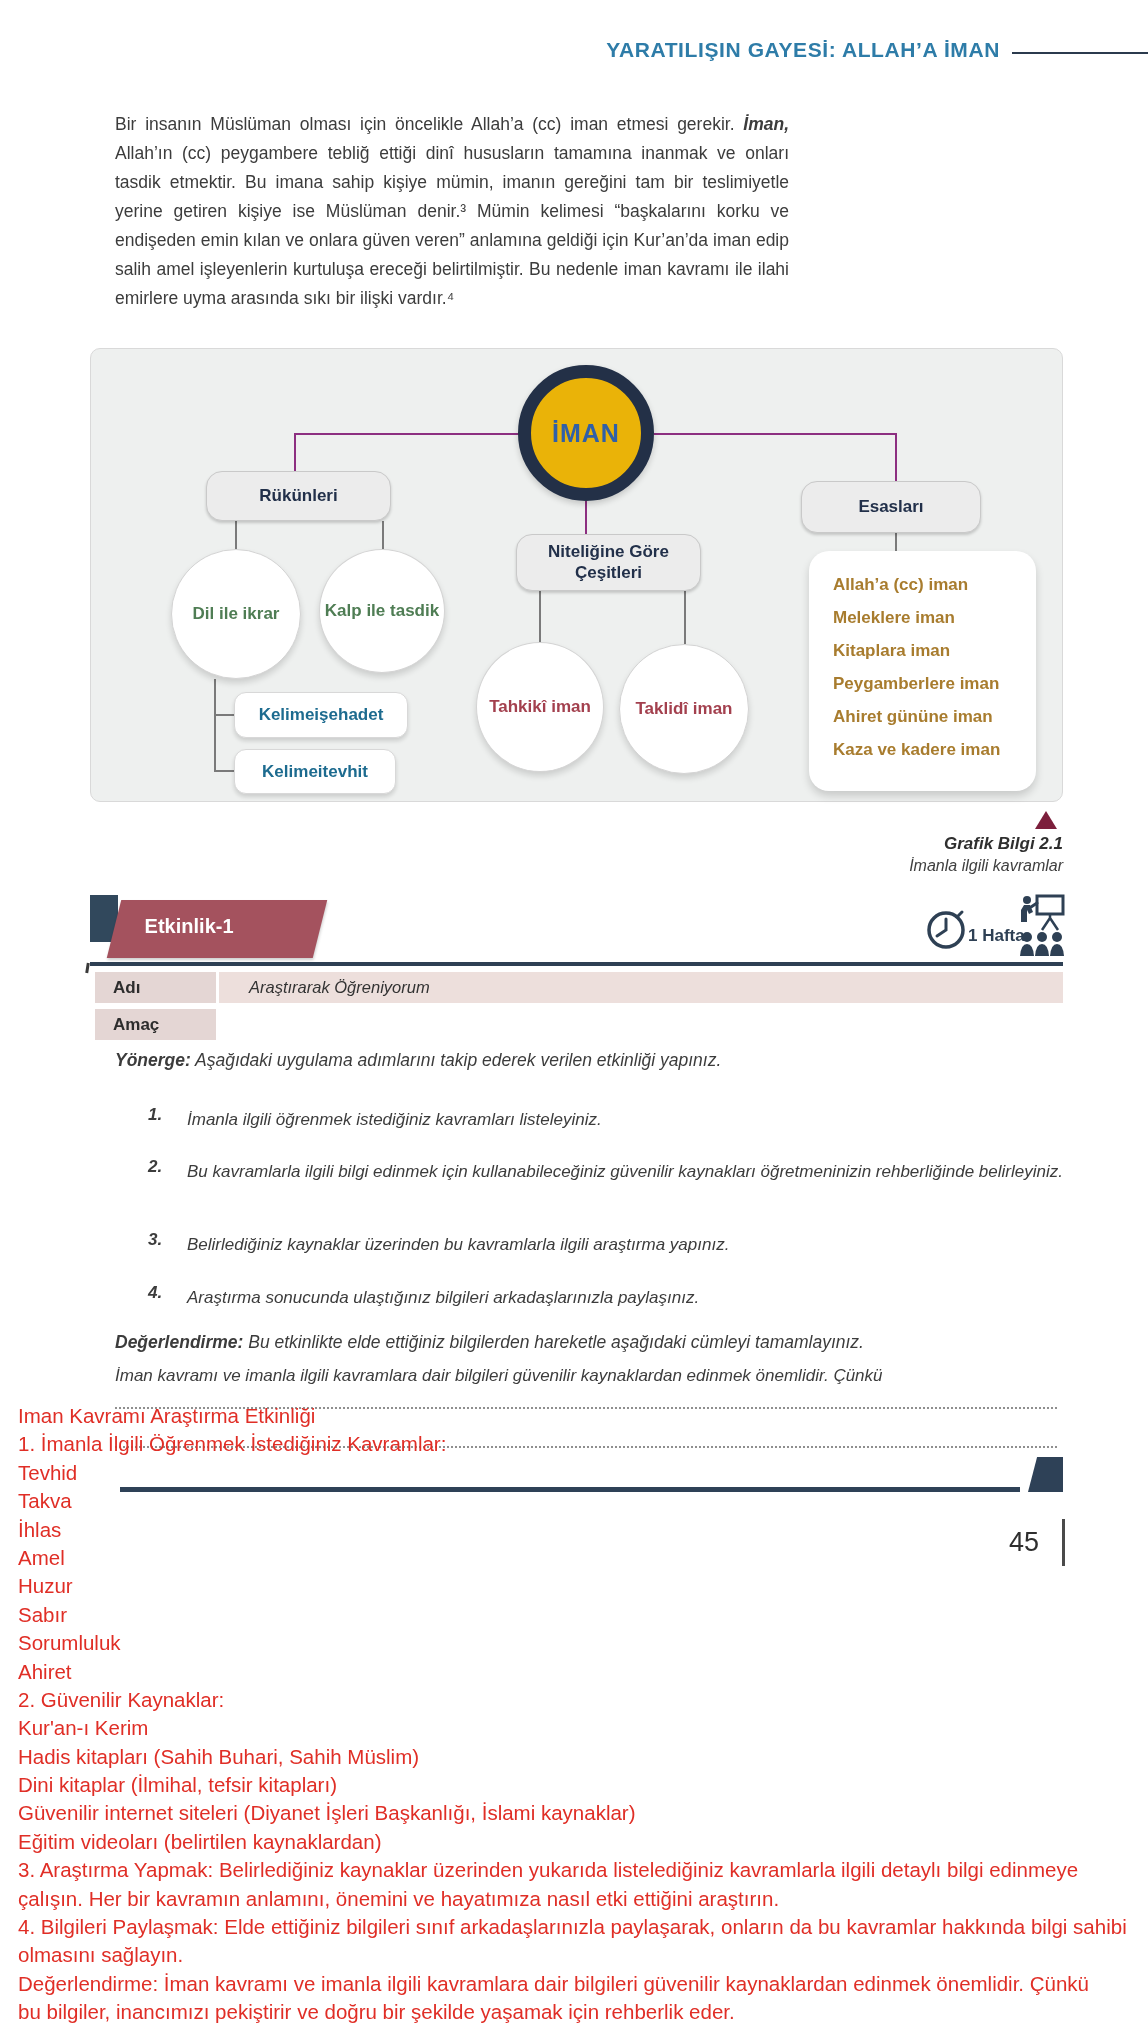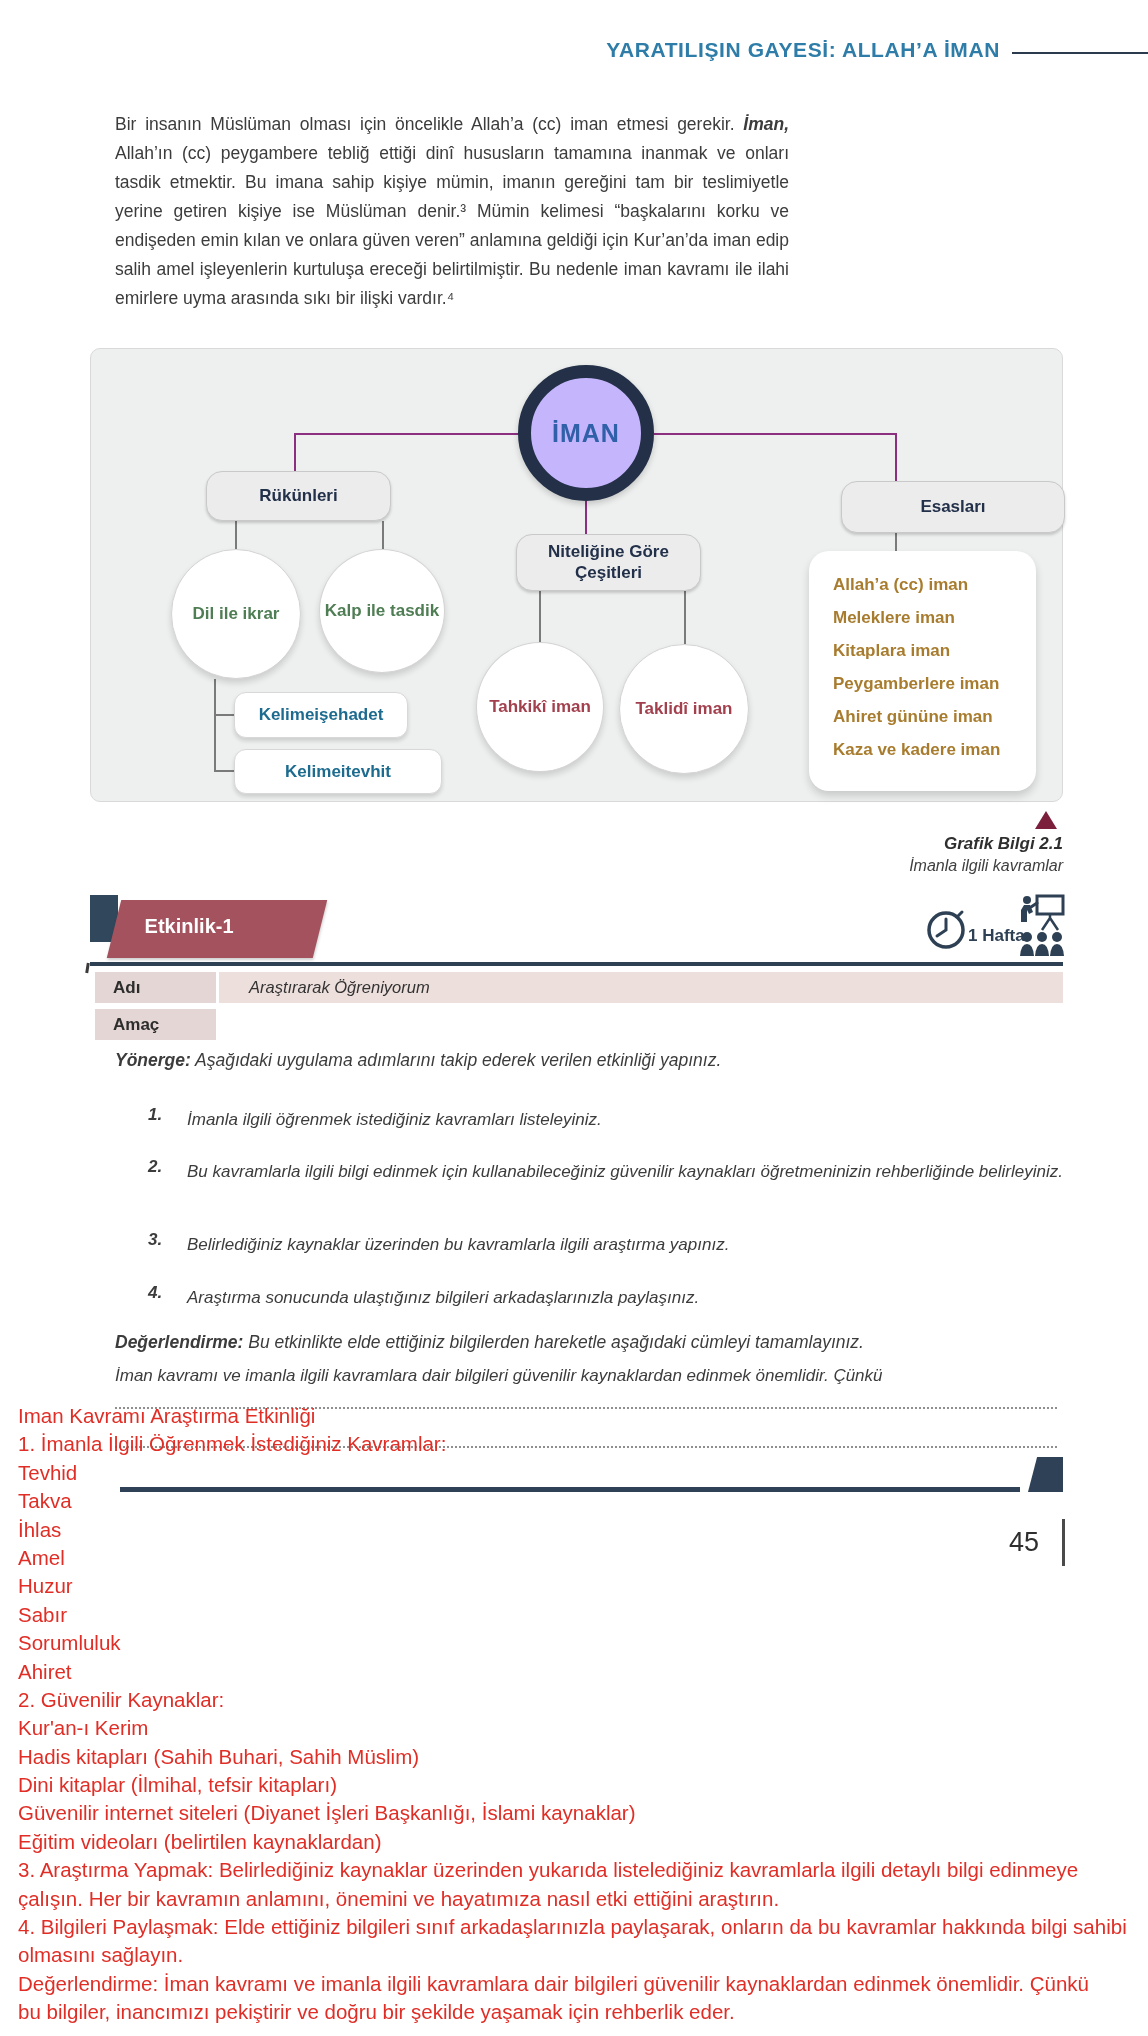--- a/index.html
+++ b/index.html
@@ -9,33 +9,33 @@
   
   .header-title { position:absolute; top:38px; right:148px; color:#2e7ca8; font-size:21px; font-weight:700; letter-spacing:0.6px; }
   .header-rule { position:absolute; top:52px; left:1012px; width:136px; height:2px; background:#2b3a4d; }
 
   
   .intro { position:absolute; left:115px; top:110px; width:674px; font-size:17.5px; line-height:29px; color:#3c3c3c; text-align:justify; }
 
   
   .panel { position:absolute; left:90px; top:348px; width:973px; height:454px; background:#eef0ef; border:1px solid #d9d9d9; border-radius:10px; }
   .panel * { position:absolute; }
-  .iman-circle { left:427px; top:16px; width:136px; height:136px; border-radius:50%; background:#c4b5fd; border:13px solid #233047; display:flex; align-items:center; justify-content:center; color:#3060a8; font-weight:700; font-size:25px; letter-spacing:1px; box-shadow:0 3px 6px rgba(0,0,0,.18); }
+  .iman-circle { left:427px; top:16px; width:136px; height:136px; border-radius:50%; background:#eab308; border:13px solid #233047; display:flex; align-items:center; justify-content:center; color:#3060a8; font-weight:700; font-size:25px; letter-spacing:1px; box-shadow:0 3px 6px rgba(0,0,0,.18); }
   .gbox { background:#ececec; border:1px solid #c9c9c9; border-radius:16px; box-shadow:0 2px 3px rgba(0,0,0,.18); color:#22304a; font-weight:700; font-size:17px; display:flex; align-items:center; justify-content:center; text-align:center; line-height:1.2; }
   .box-rukunleri { left:115px; top:122px; width:185px; height:50px; }
-  .box-esaslari { left:710px; top:132px; width:224px; height:52px;margin-left:40px; }
+  .box-esaslari { left:710px; top:132px; width:180px; height:52px; }
   .box-nitelik { left:425px; top:185px; width:185px; height:57px; }
   .wcircle { background:#ffffff; border:1px solid #d4d4d4; border-radius:50%; box-shadow:0 4px 6px rgba(0,0,0,.14); display:flex; align-items:center; justify-content:center; text-align:center; font-weight:700; font-size:17px; line-height:1.25; }
   .c-dil { left:80px; top:200px; width:130px; height:130px; color:#4f7d54; }
   .c-kalp { left:228px; top:200px; width:126px; height:124px; color:#4f7d54; }
   .c-tahkiki { left:385px; top:293px; width:128px; height:130px; color:#a3404e; }
   .c-taklidi { left:528px; top:295px; width:130px; height:130px; color:#a3404e; }
   .wbox { background:#ffffff; border:1px solid #d8d8d8; border-radius:12px; box-shadow:0 3px 4px rgba(0,0,0,.14); color:#1d6b8f; font-weight:700; font-size:17px; display:flex; align-items:center; justify-content:center; }
   .b-sehadet { left:143px; top:343px; width:174px; height:46px; }
-  .b-tevhit { left:143px; top:400px; width:208px; height:45px; }
+  .b-tevhit { left:143px; top:400px; width:162px; height:45px; }
   .esas-card { left:718px; top:202px; width:227px; height:240px; background:#ffffff; border-radius:20px; box-shadow:0 5px 9px rgba(0,0,0,.16); padding:17px 16px 0 24px; color:#a87c2e; font-weight:700; font-size:17px; }
   .esas-card div { position:static; line-height:33px; white-space:nowrap; }
   .pline { background:#8c2f80; }
   .gline { background:#7a7a7a; }
 
   
   .caption-marker { position:absolute; left:1035px; top:811px; width:0; height:0; border-left:11px solid transparent; border-right:11px solid transparent; border-bottom:18px solid #7c1f3c; }
   .caption-title { position:absolute; right:85px; top:834px; font-size:17px; font-weight:700; font-style:italic; color:#2f2f2f; }
   .caption-sub { position:absolute; right:85px; top:857px; font-size:16px; font-style:italic; color:#3f3f3f; }
 

